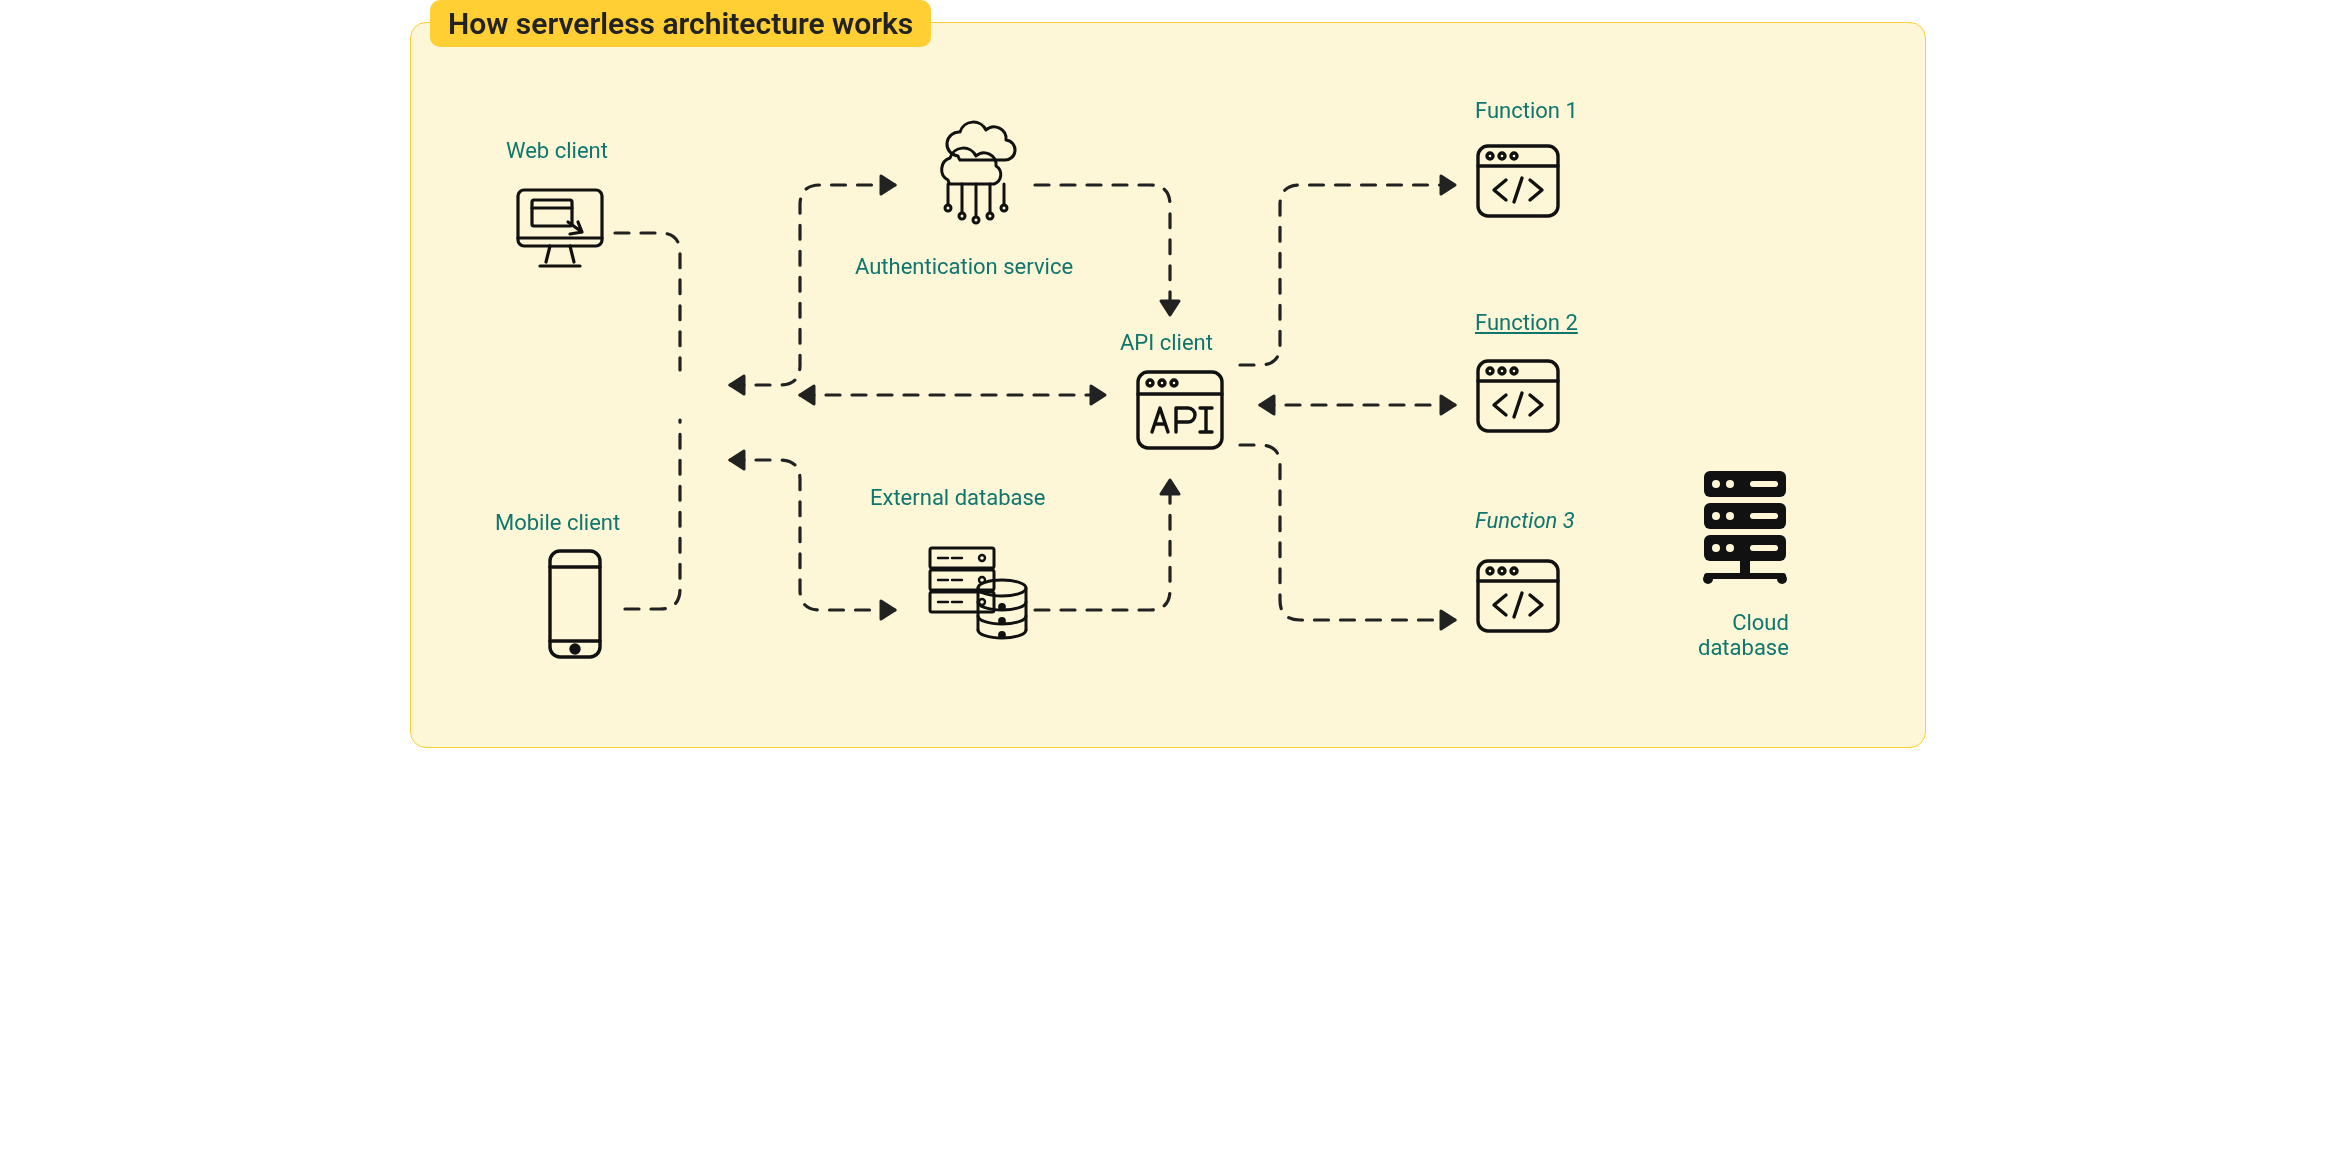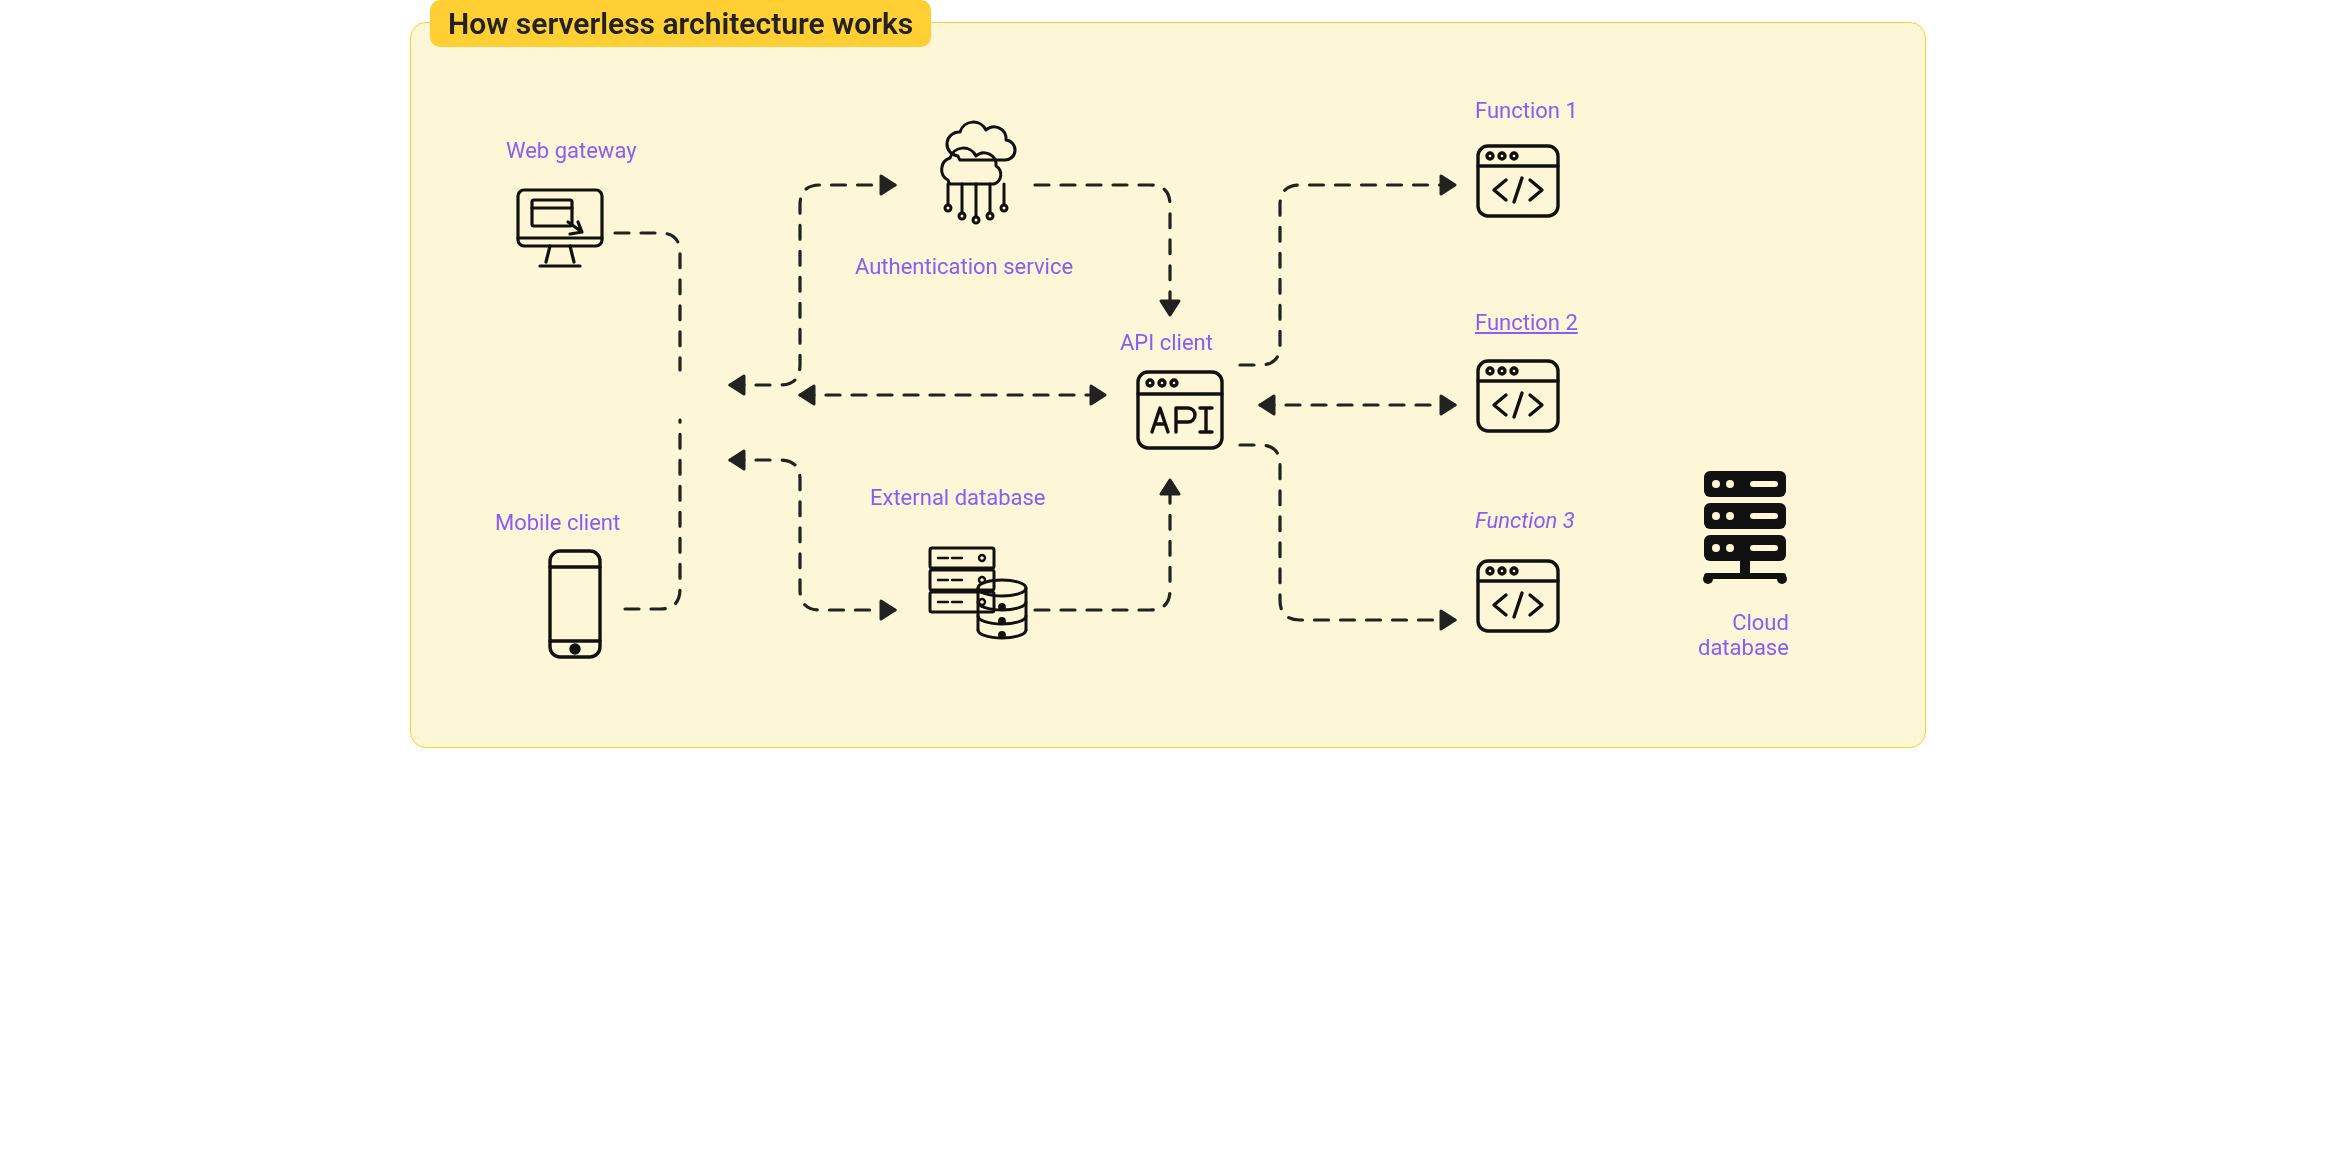--- a/index.html
+++ b/index.html
@@ -1,19 +1,19 @@
 <!DOCTYPE html>
 <html><head>
 <meta charset="utf-8">
 <style>
   html,body{margin:0;padding:0;background:#fff;font-family:-apple-system,BlinkMacSystemFont,"Segoe UI",Roboto,Helvetica,Arial,sans-serif;color:#222;}
   .stage{position:relative;width:1556px;height:768px;margin:0 auto;}
   .pill{position:absolute;left:40px;top:0;padding:6px 18px;background:#ffcf33;border-radius:10px;font-size:30px;font-weight:600;color:#222;z-index:2;}
   .panel{position:absolute;left:20px;top:22px;right:20px;bottom:20px;background:#fdf6d7;border:1px solid #ffcf33;border-radius:16px;}
-  .label{position:absolute;font-size:22px;color:#8b5cf6;text-align:center;white-space:pre;}
+  .label{position:absolute;font-size:22px;color:#0f766e;text-align:center;white-space:pre;}
   .icon{position:absolute;}
   svg.arrows{position:absolute;left:0;top:0;}
 </style>
 </head>
 <body>
 
 <div class="stage">
 
   <div class="pill">How serverless architecture works</div>
   <div class="panel"></div>
@@ -64,21 +64,21 @@
       <path d="M 1065 185 l -14 -9 v 18 z"></path>
 
       <path d="M 1065 405 l -14 -9 v 18 z"></path>
 
       <path d="M 870 405 l 14 -9 v 18 z"></path>
 
       <path d="M 1065 620 l -14 -9 v 18 z"></path>
     </g>
   </svg>
 
-  <div class="label" style="left:116px;top:138px;">Web gateway</div>
+  <div class="label" style="left:116px;top:138px;">Web client</div>
   <div class="label" style="left:105px;top:510px;">Mobile client</div>
   <div class="label" style="left:465px;top:254px;">Authentication service</div>
   <div class="label" style="left:480px;top:485px;">External database</div>
   <div class="label" style="left:730px;top:330px;">API client</div>
   <div class="label" style="left:1085px;top:98px;">Function 1</div>
   <div class="label" style="left:1085px;top:310px;text-decoration:underline;">Function 2</div>
   <div class="label" style="left:1085px;top:508px;font-style:italic;">Function 3</div>
   <div class="label" style="left:1308px;top:610px;text-align:right">Cloud
 database</div>
 

